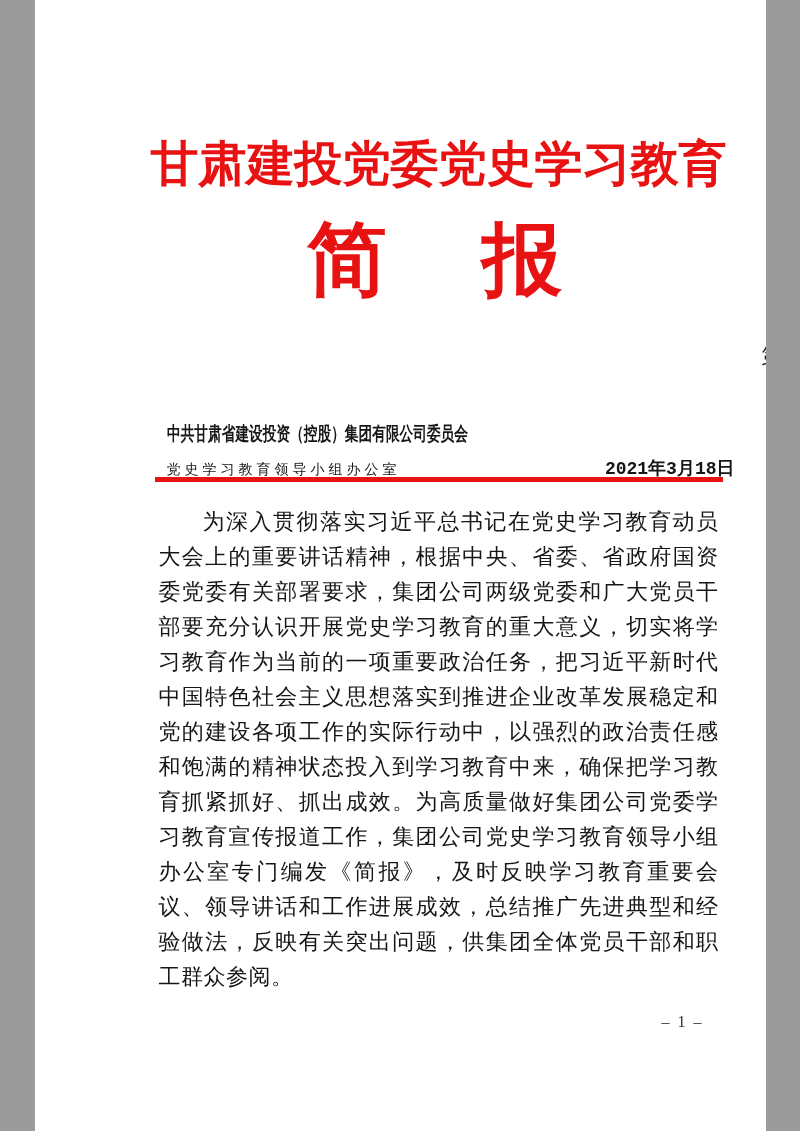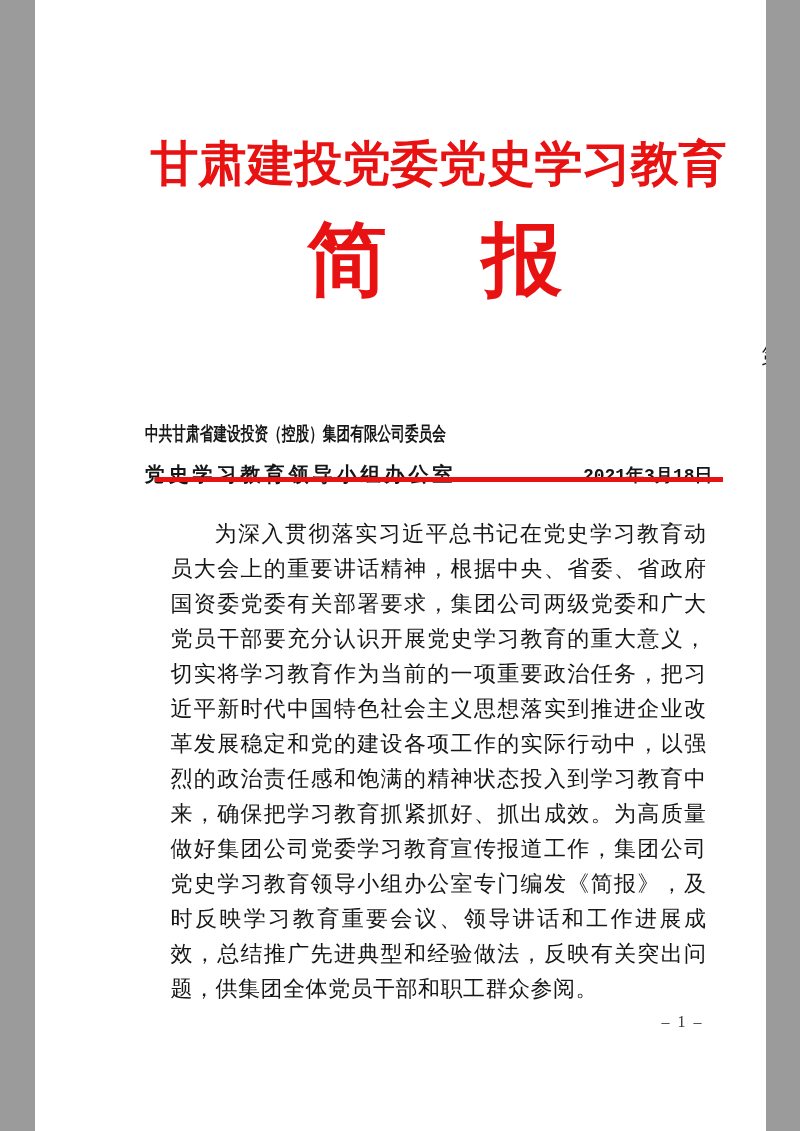--- a/index.html
+++ b/index.html
@@ -57,42 +57,42 @@
     width: 800px;
     text-align: right;
     font-size: 21px;
     letter-spacing: 2px;
   }
 
   
   .sender-block {
     position: absolute;
     top: 422px;
-    left: 110px;
+    left: 132px;
     width: 568px;
   }
   .sender-line1 {
     font-family: "Liberation Sans", sans-serif;
     font-weight: bold;
     font-size: 19px;
     line-height: 24px;
     white-space: nowrap;
     transform: scaleX(0.72);
     transform-origin: left center;
   }
   .sender-row {
     margin-top: 3px;
     display: flex;
     justify-content: space-between;
     align-items: baseline;
   }
   .sender-line2 {
     font-family: "Liberation Sans", sans-serif;
-    font-weight: bold;
-    font-size: 20px;
+    font-weight: normal;
+    font-size: 14px;
     letter-spacing: 4px;
     white-space: nowrap;
     margin-top: 12px;
   }
   .issue-date {
     font-family: Liberation Mono, monospace;
     font-weight: bold;
     font-size: 18px;
     white-space: nowrap;
   }
@@ -117,21 +117,21 @@
     line-height: 35px;
   }
   .editor-label {
     margin: 0;
     font-family: "Liberation Sans", sans-serif;
     font-weight: bold;
     font-size: 22px;
     text-indent: 44px;
   }
   .editor-paragraph {
-    margin: 16px;
+    margin: 4px;
     text-align: justify;
     text-indent: 2em;
     letter-spacing: 0.5px;
   }
 
   
   .page-number {
     position: absolute;
     top: 1013px;
     left: 598px;

